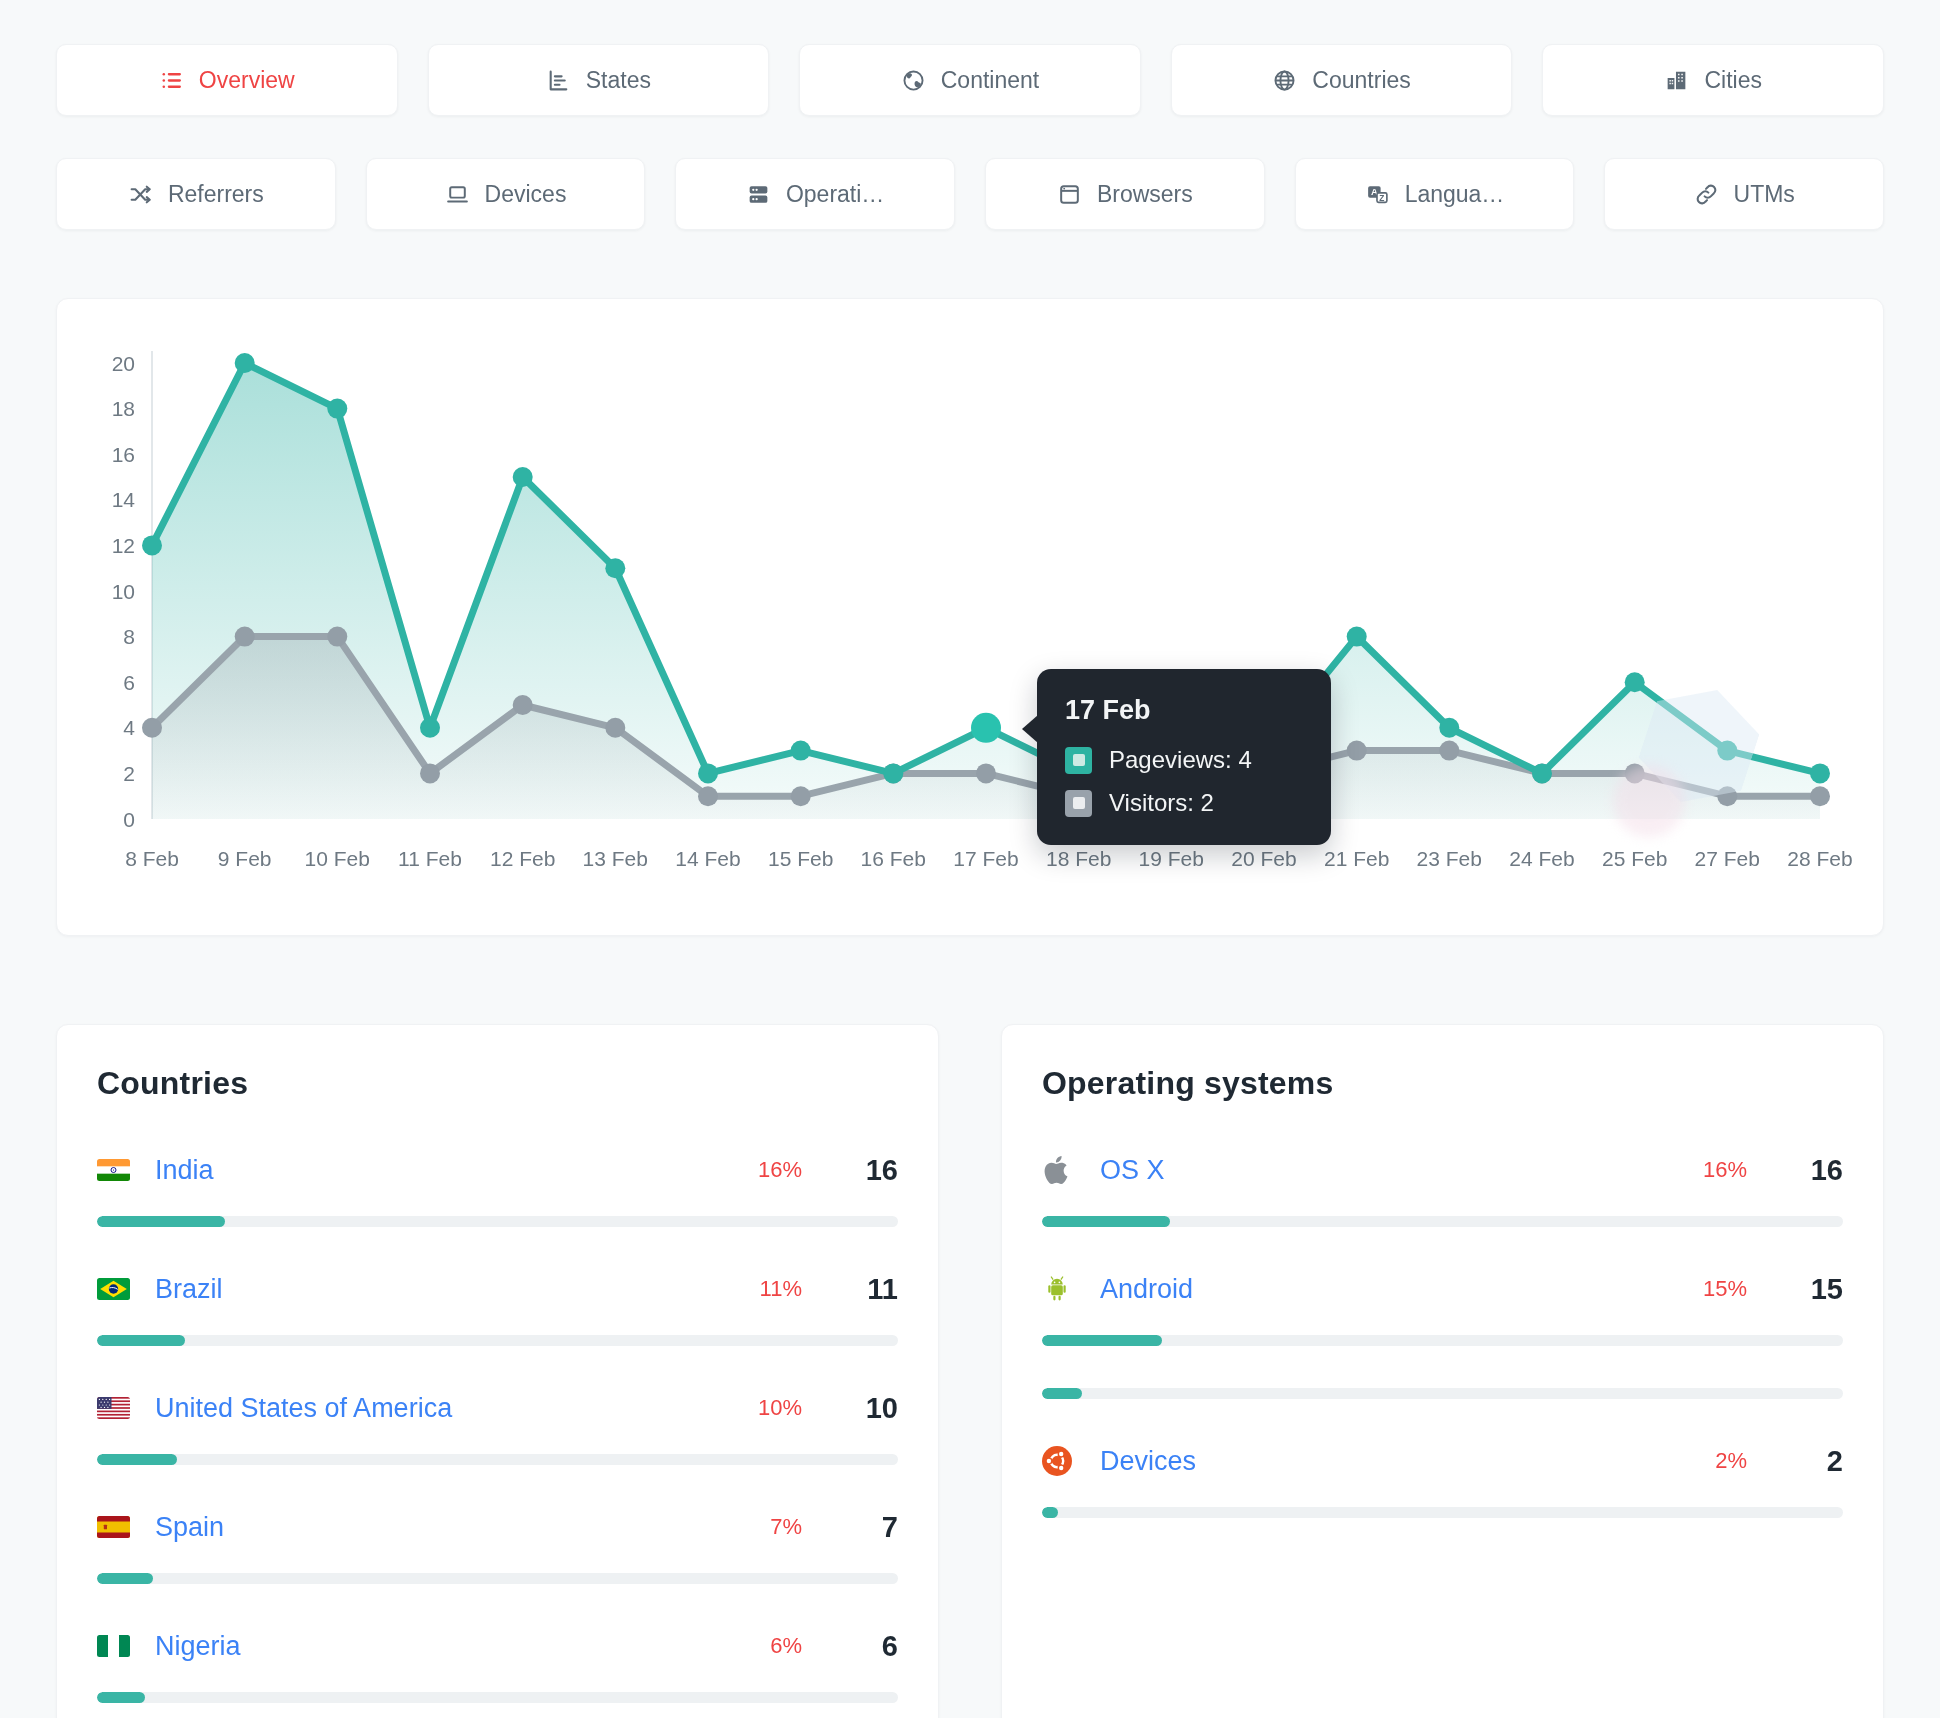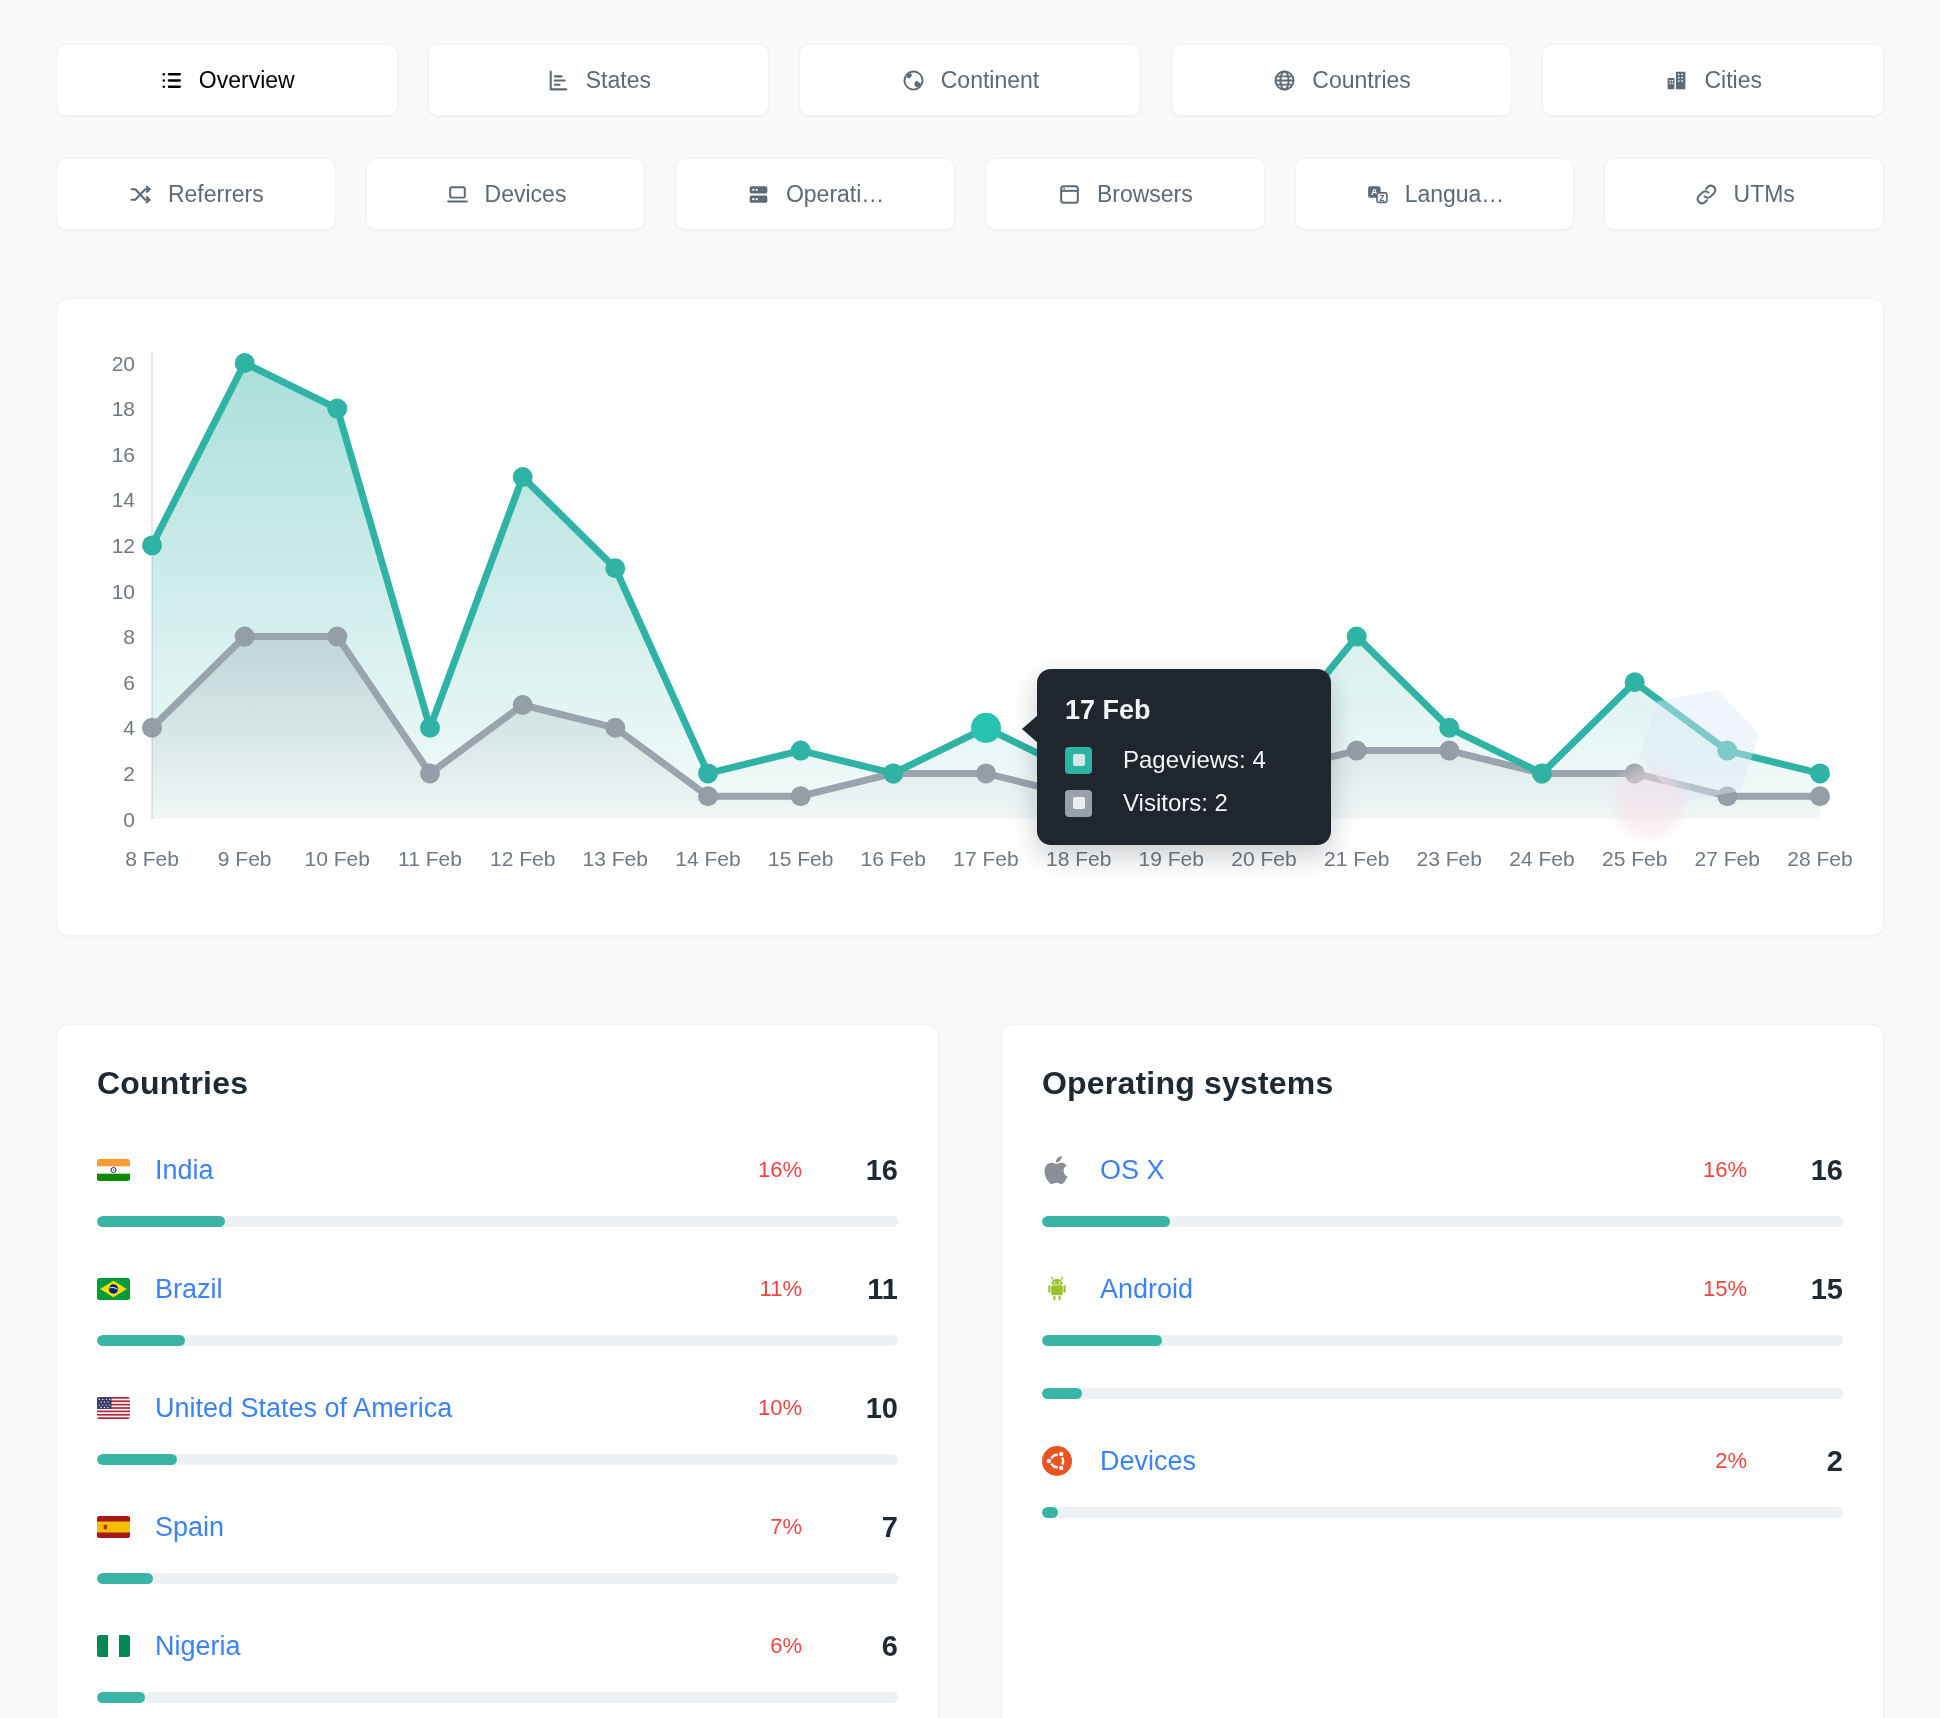--- a/index.html
+++ b/index.html
@@ -13,21 +13,21 @@
   .tabs{display:flex;gap:30px;margin:44px 56px 0;}
   .tabs.second{margin-top:42px;justify-content:center;}
   .tab{
     flex:1;height:70px;background:#ffffff;border:1px solid #f0f2f4;border-radius:10px;
     display:flex;align-items:center;justify-content:center;gap:15px;
     color:#5d6a76;font-size:23px;cursor:pointer;
     box-shadow:0 1px 3px rgba(20,30,40,.05);
     white-space:nowrap;
   }
   .tab svg{width:25px;height:25px;flex:none;}
-  .tab.active{color:#000000;}
+  .tab.active{color:#ef4444;}
   
   .chart-card{
     position:relative;margin:68px 56px 0;height:636px;
     background:#ffffff;border:1px solid #f0f2f4;border-radius:12px;
     box-shadow:0 1px 3px rgba(20,30,40,.04);
   }
   .chart-card svg.chart{display:block;}
   .wm{position:absolute;pointer-events:none;}
   .wm-hex{left:1588px;top:388px;width:108px;height:118px;background:#dbe9f3;opacity:.45;
     clip-path:polygon(50% 0,100% 25%,100% 75%,50% 100%,0 75%,0 25%);transform:rotate(18deg);}
@@ -38,21 +38,21 @@
     background:#20262e;border-radius:14px;color:#f3f5f6;
     padding:26px 28px 28px;box-shadow:0 10px 28px rgba(10,20,30,.22);
     z-index:5;
   }
   .tooltip .caret{
     position:absolute;left:-15px;top:46px;width:0;height:0;
     border-top:14px solid transparent;border-bottom:14px solid transparent;
     border-right:16px solid #20262e;
   }
   .tt-title{font-size:27px;font-weight:bold;margin-bottom:20px;}
-  .tt-row{display:flex;align-items:center;gap:31px;margin-top:15px;font-size:24px;}
+  .tt-row{display:flex;align-items:center;gap:17px;margin-top:15px;font-size:24px;}
   .tt-sq{width:27px;height:27px;border-radius:4px;display:flex;align-items:center;justify-content:center;flex:none;}
   .tt-sq span{width:12px;height:12px;border-radius:2px;display:block;}
   .tt-sq.teal{background:#2eb3a2;}
   .tt-sq.teal span{background:#cfeae4;}
   .tt-sq.gray{background:#99a2ab;}
   .tt-sq.gray span{background:#eceef0;}
   
   .panels{display:grid;grid-template-columns:1fr 1fr;gap:62px;margin:88px 56px 0;}
   .panel{
     background:#ffffff;border:1px solid #f0f2f4;border-radius:12px;

